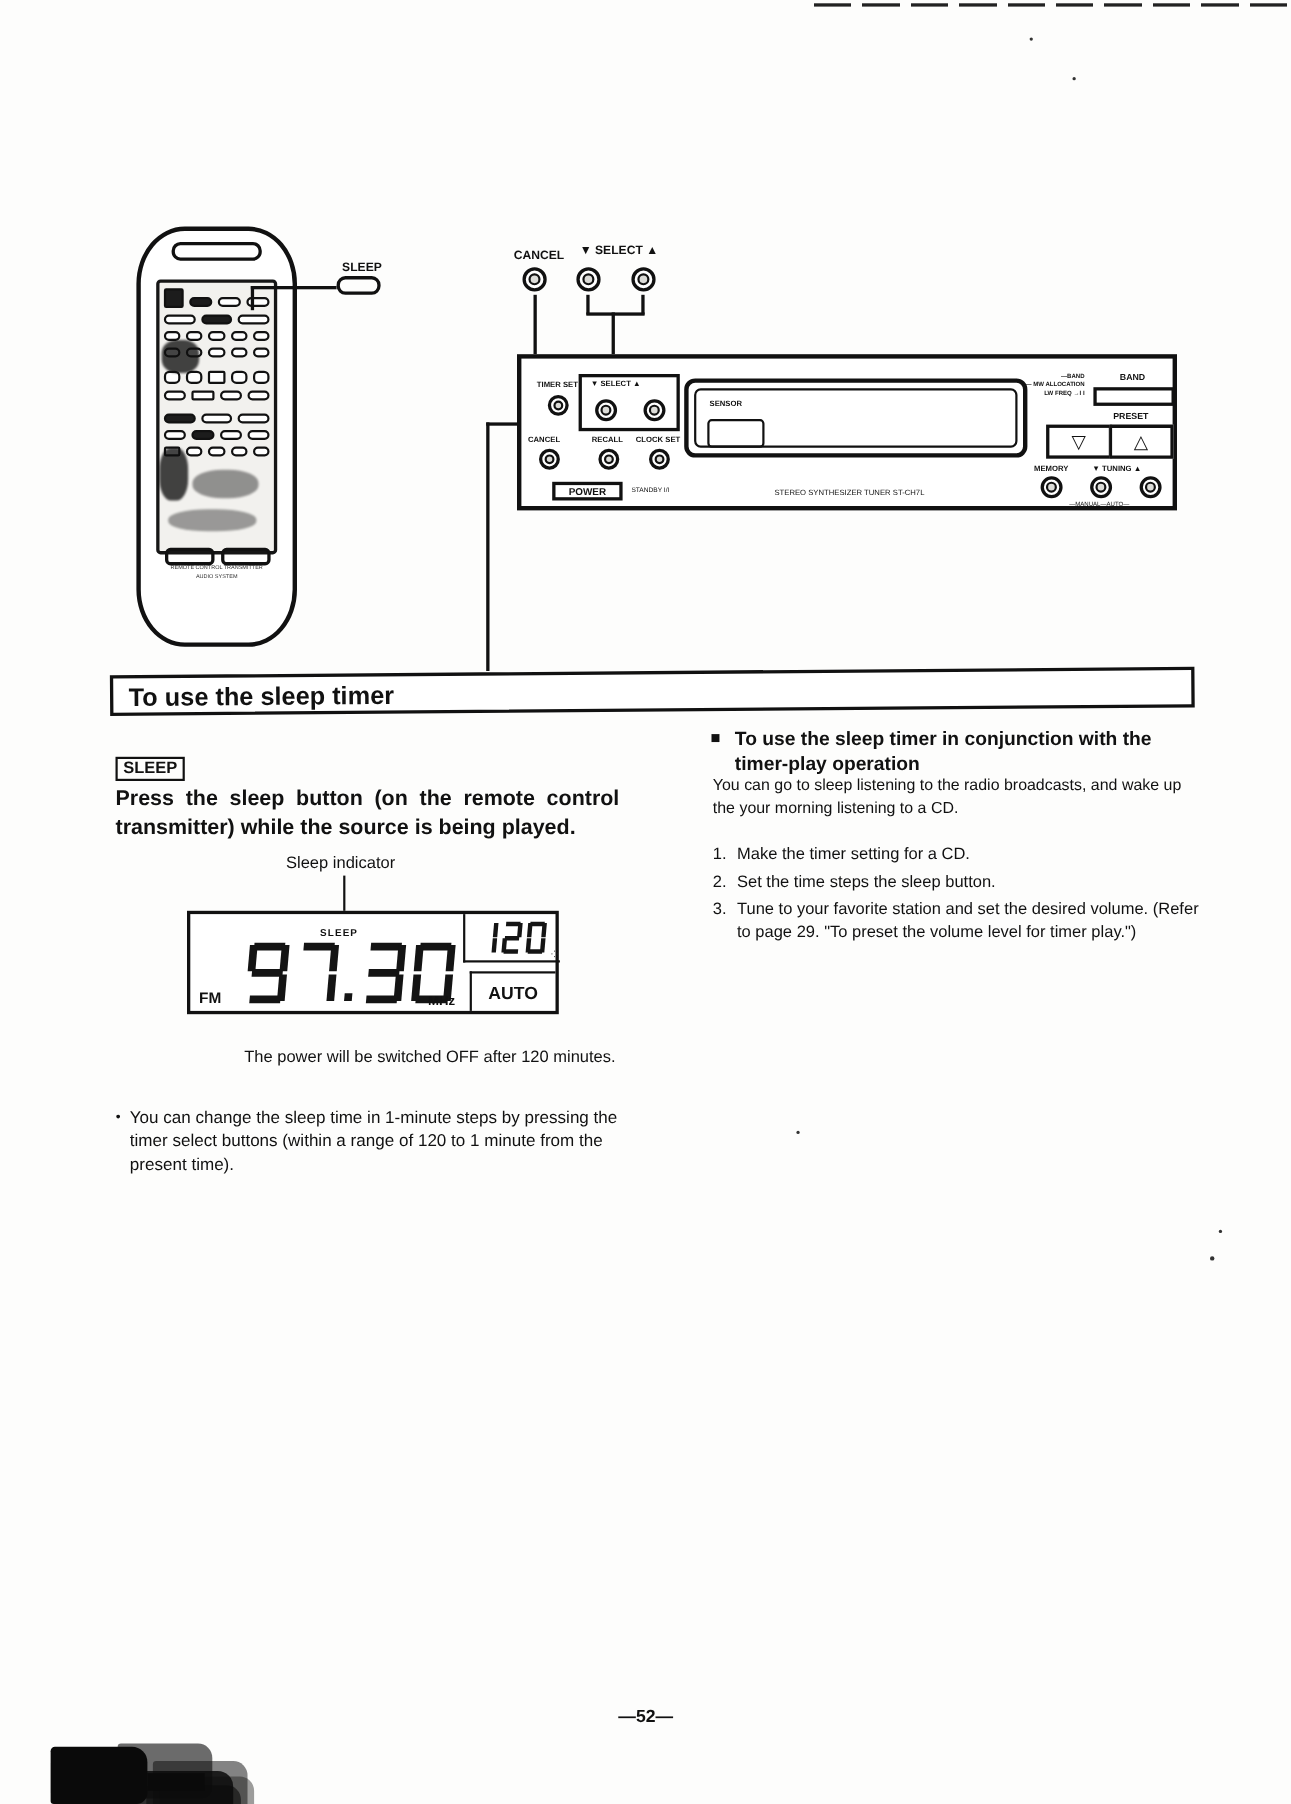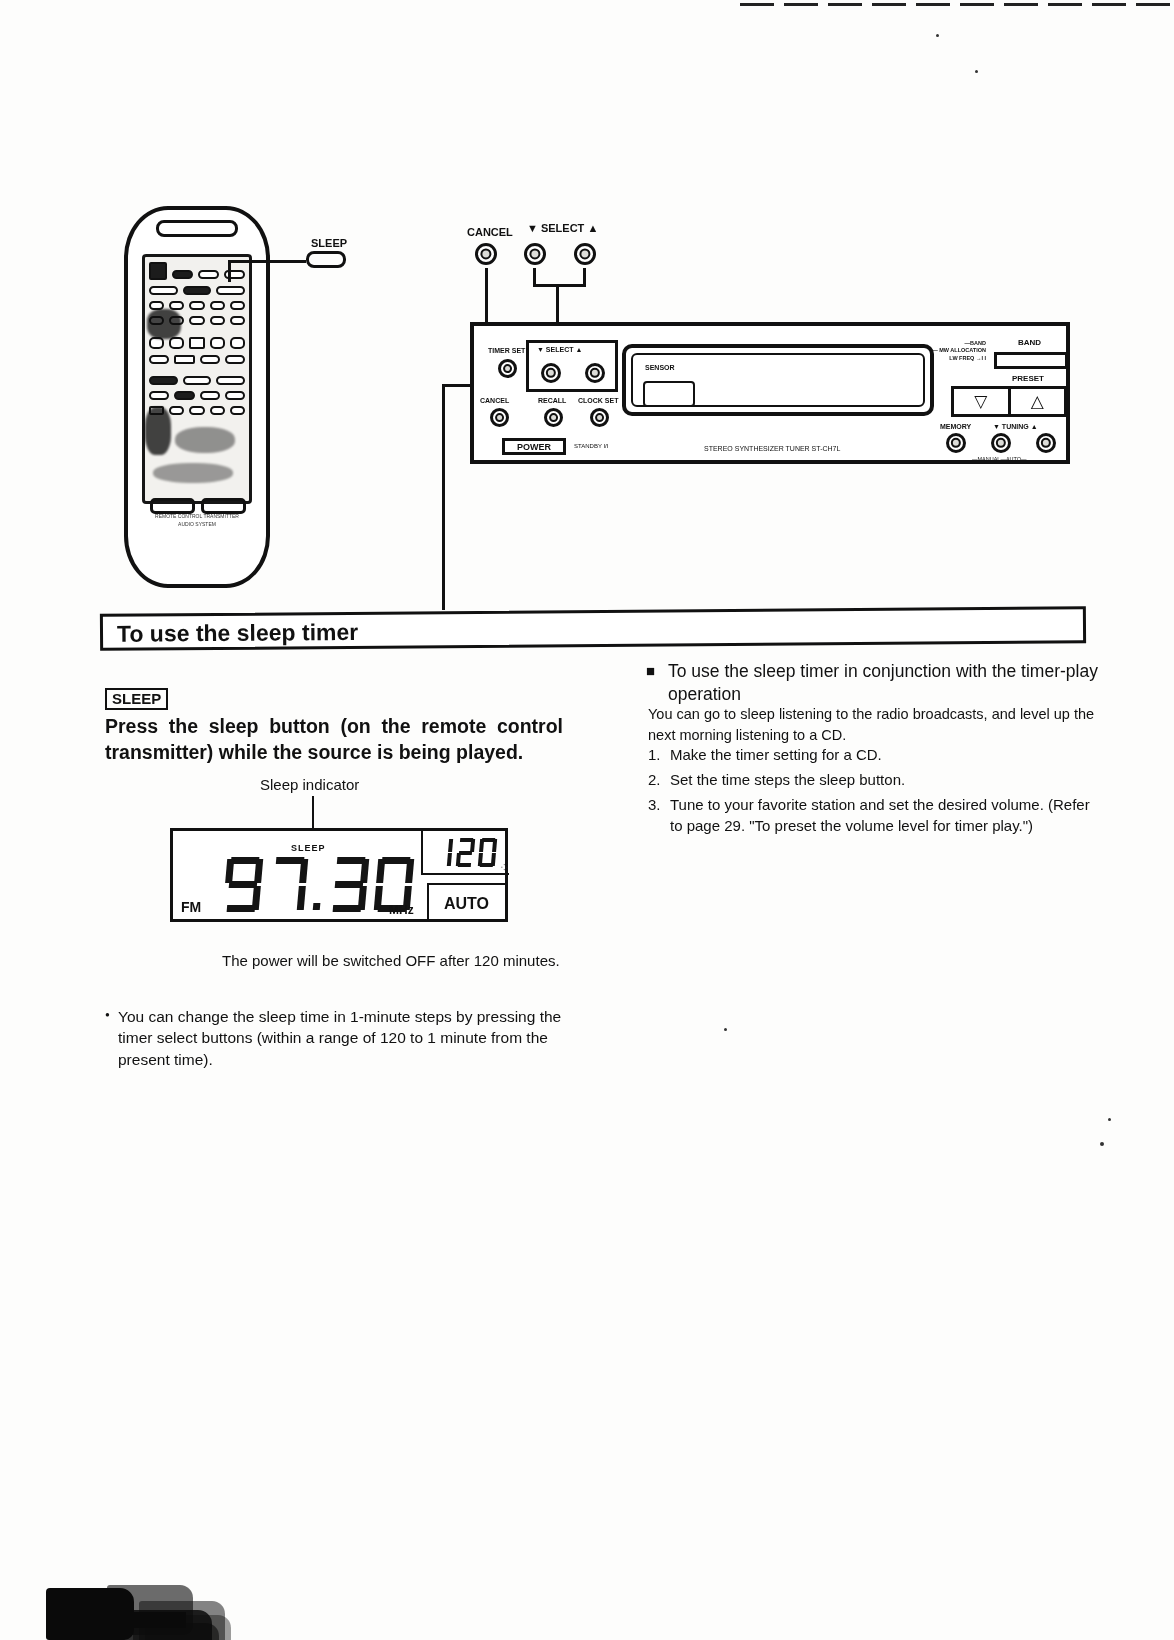--- a/index.html
+++ b/index.html
@@ -96,25 +96,25 @@
   .seg .sa { left:12%; right:12%; top:0; height:var(--t); }
   .seg .sd { left:12%; right:12%; bottom:0; height:var(--t); }
   .seg .sg { left:12%; right:12%; top:calc(50% - var(--t)/2); height:var(--t); }
   .seg .sb { right:0; top:3%; width:var(--t); height:45%; }
   .seg .sc { right:0; bottom:3%; width:var(--t); height:45%; }
   .seg .sf { left:0; top:3%; width:var(--t); height:45%; }
   .seg .se { left:0; bottom:3%; width:var(--t); height:45%; }
   .seg-dot { width:var(--t); height:var(--t); background:#141414; margin-bottom:2px; }
 
   
-  .r-head { position:absolute; left:646px; top:660px; width:452px; font-size:17.5px; font-weight:normal;
+  .r-head { position:absolute; left:646px; top:660px; width:452px; font-size:17.5px; font-weight:bold;
     line-height:1.3; padding-left:22px; }
   .r-head::before { content:"■"; position:absolute; left:0; top:1px; font-size:15px; }
   .r-intro { position:absolute; left:648px; top:704px; width:450px; font-size:14.5px; line-height:1.42; }
-  .r-steps { position:absolute; left:648px; top:744px; width:452px; font-size:15px; line-height:1.45; list-style:none; counter-reset:step; }
+  .r-steps { position:absolute; left:648px; top:766px; width:452px; font-size:15px; line-height:1.45; list-style:none; counter-reset:step; }
   .r-steps li { counter-increment:step; padding-left:22px; position:relative; margin-bottom:3px; }
   .r-steps li::before { content:counter(step) "."; position:absolute; left:0; font-weight:normal; }
 
   .page-num { position:absolute; left:0; right:0; top:1552px; text-align:center; font-size:16px; font-weight:bold; }
 </style>
 </head>
 <body>
 
 <div class="page">
 
@@ -343,20 +343,21 @@
     </div>
   </div>
 
   <div class="caption">The power will be switched OFF after 120 minutes.</div>
 
   <ul class="bullets">
       <li>You can change the sleep time in 1-minute steps by pressing the timer select buttons (within a range of 120 to 1 minute from the present time).</li>
     </ul>
 
   <div class="r-head">To use the sleep timer in conjunction with the timer-play operation</div>
-  <p class="r-intro">You can go to sleep listening to the radio broadcasts, and level up the next morning listening to a CD.</p>
+  <p class="r-intro">You can go to sleep listening to the radio broadcasts, and wake up the your morning listening to a CD.</p>
   <ol class="r-steps">
       <li>Make the timer setting for a CD.</li>
       <li>Set the time steps the sleep button.</li>
       <li>Tune to your favorite station and set the desired volume. (Refer to page 29. "To preset the volume level for timer play.")</li>
     </ol>
 
+  <div class="page-num">—52—</div>
 </div>
 
 </body></html>

